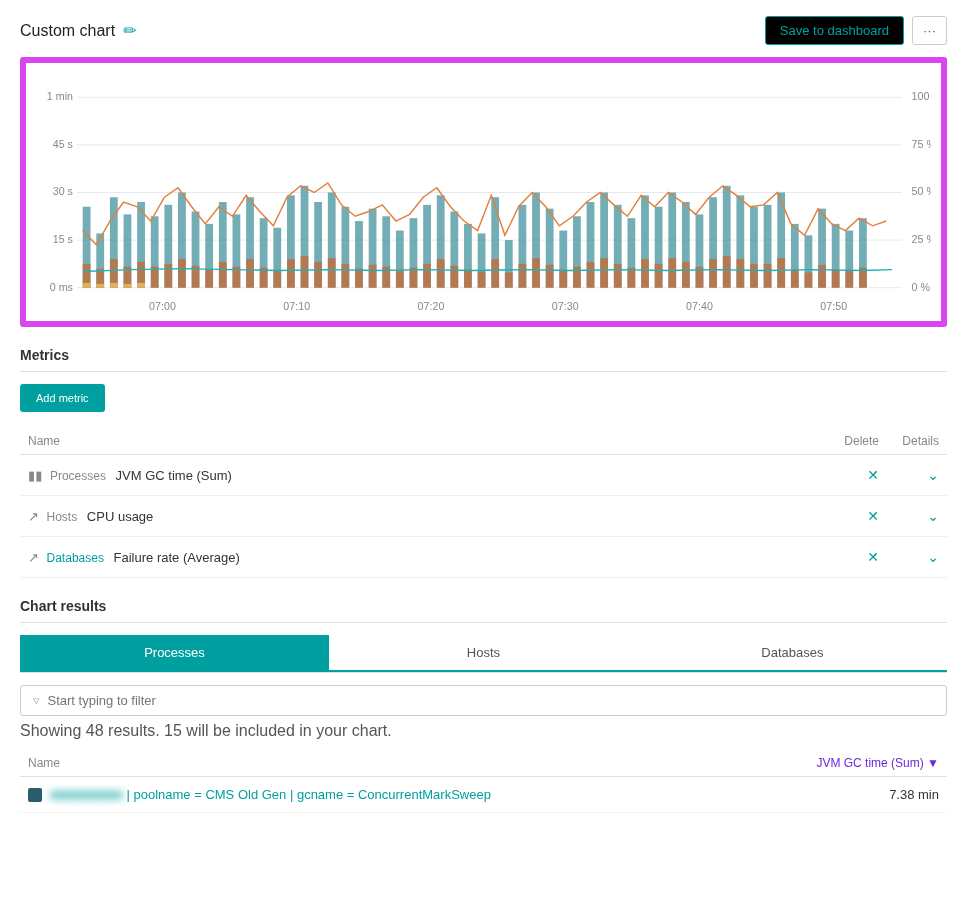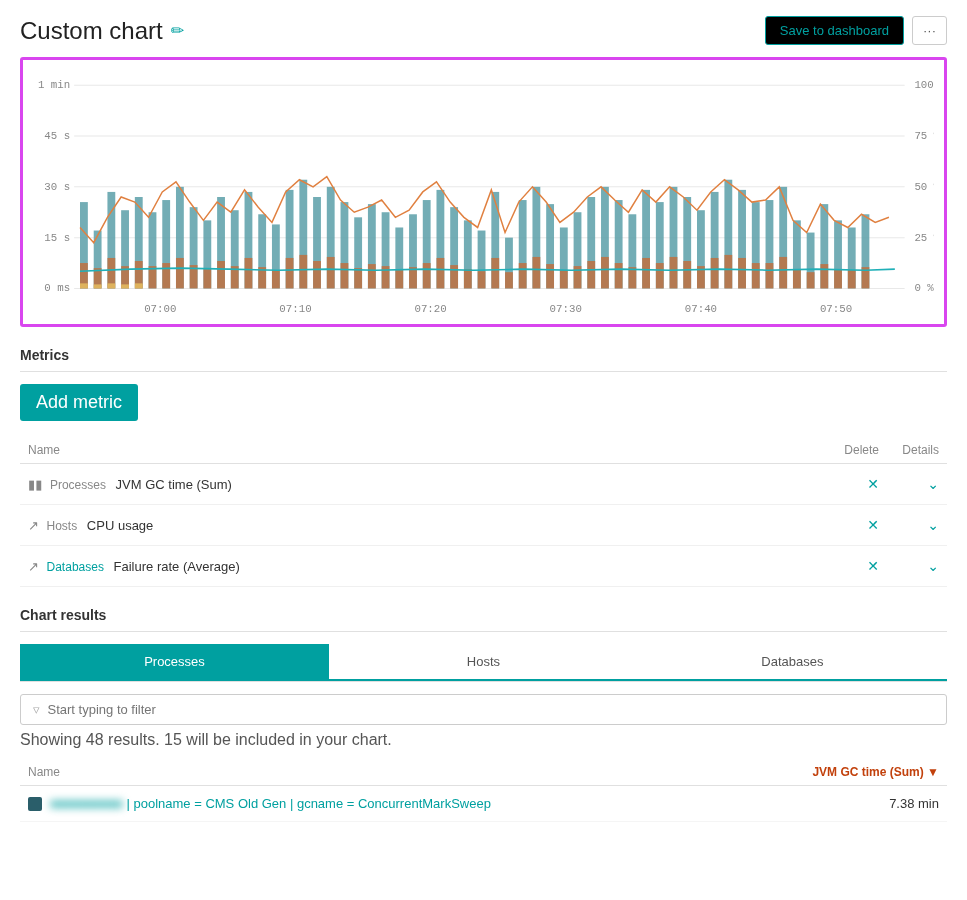--- a/index.html
+++ b/index.html
@@ -22,21 +22,21 @@
       align-items: center;
       justify-content: space-between;
       margin-bottom: 12px;
     }
     .header-left {
       display: flex;
       align-items: center;
       gap: 8px;
     }
     .page-title {
-      font-size: 24px;
+      font-size: 16px;
       font-weight: 400;
       color: #222;
     }
     .edit-icon {
       color: #00a0a0;
       cursor: pointer;
       font-size: 16px;
     }
     .header-actions {
       display: flex;
@@ -57,28 +57,27 @@
       background: #fff;
       color: #555;
       padding: 6px 10px;
       border-radius: 3px;
       cursor: pointer;
       font-size: 13px;
     }
 
     
     .chart-area {
-      border: 3px solid #d946ef;
+      border: 6px solid #d946ef;
       border-radius: 3px;
-      padding: 10px 10px 0 10px;
+      padding: 20px 10px 0 10px;
       margin-bottom: 20px;
       position: relative;
       height: 270px;
       overflow: hidden;
-      font-family: Liberation Mono, monospace;
     }
     .chart-svg-container {
       width: 100%;
       height: 100%;
     }
 
     
     .section-title {
       font-size: 14px;
       font-weight: 600;
@@ -90,21 +89,21 @@
     .metrics-section {
       margin-bottom: 20px;
     }
     .btn-add-metric {
       background: #00a0a0;
       color: #fff;
       border: none;
       padding: 8px 16px;
       border-radius: 3px;
       cursor: pointer;
-      font-size: 18px;
+      font-size: 11px;
       margin-bottom: 16px;
     }
     .metrics-table {
       width: 100%;
       border-collapse: collapse;
     }
     .metrics-table th {
       text-align: left;
       font-weight: 400;
       color: #888;
@@ -530,21 +529,21 @@
       <span class="filter-icon">▿</span>
       <input type="text" style="border: none; outline: none; flex: 1 1 0%; color: rgb(170, 170, 170); font-size: 13px; background: transparent;" placeholder="Start typing to filter">
     </div>
 
     <div class="showing-text">Showing 48 results. 15 will be included in your chart.</div>
 
     <table class="results-table">
       <thead>
         <tr>
           <th>Name</th>
-          <th class="right" style="width:180px;text-align:right;font-weight:700;color:#c2410c;">JVM GC time (Sum) ▼</th>
+          <th class="right" style="width:180px;text-align:right;font-weight:400;color:#6d28d9;">JVM GC time (Sum) ▼</th>
         </tr>
       </thead>
       <tbody>
         <tr>
           <td>
             <div class="col-name-cell">
               <span class="color-swatch" style="background:#2a5e6a;"></span>
               <span style="filter:blur(4px);color:#00a0a0;font-size:12px;margin-right:4px;">■■■■■■■■■■</span>
               <a class="result-link" href="#">| poolname = CMS Old Gen | gcname = ConcurrentMarkSweep</a>
             </div>

